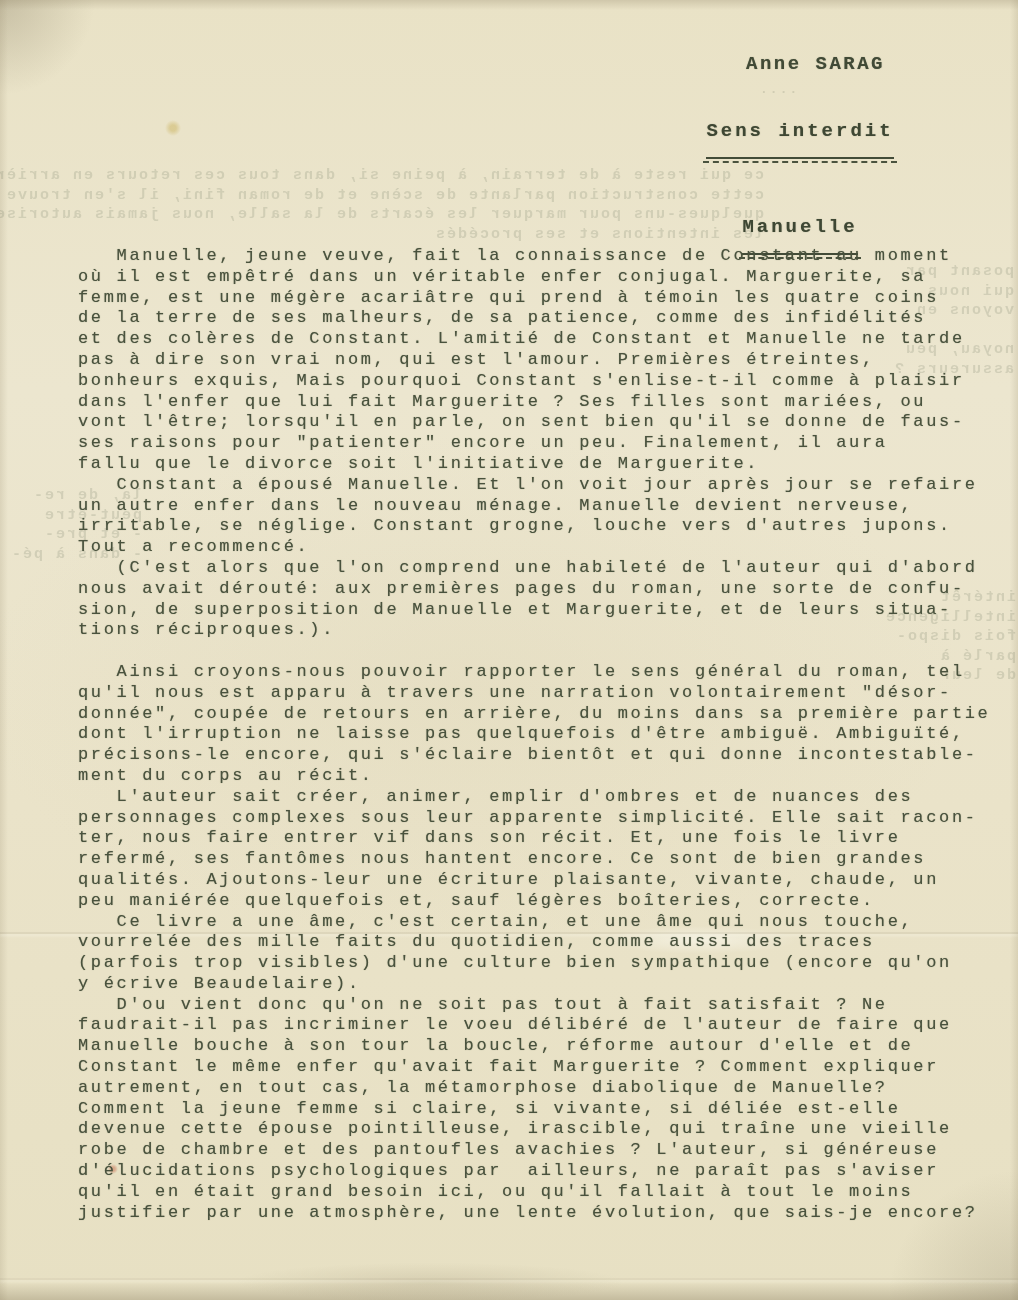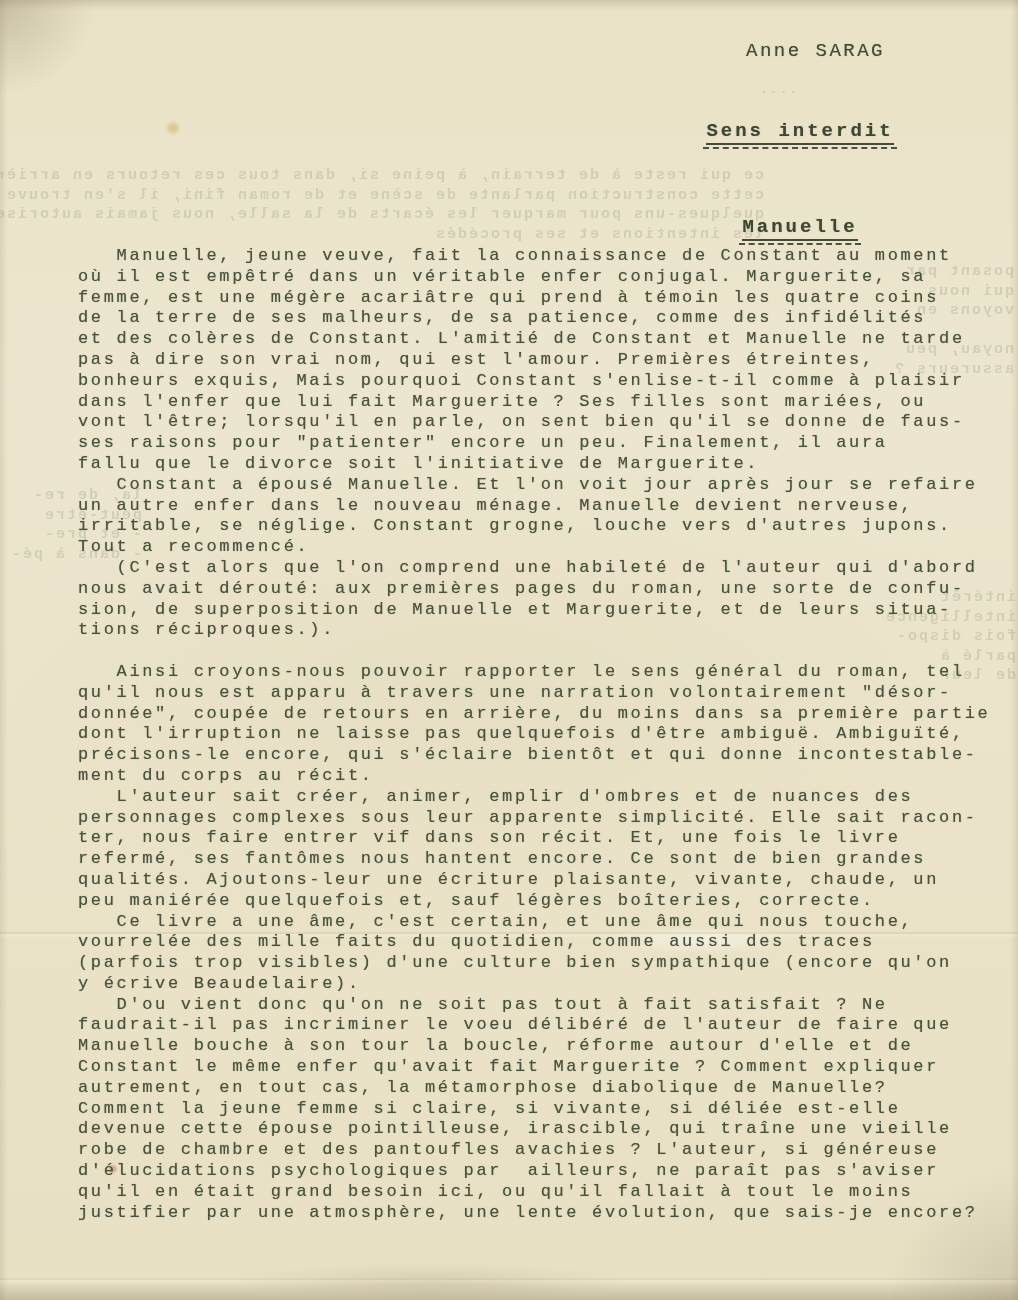--- a/index.html
+++ b/index.html
@@ -27,34 +27,34 @@
     position:absolute;
     white-space:pre;
     font-weight:normal;
     font-size:17px;
     line-height:20.8px;
     letter-spacing:2.65px;
     color:#49523d;
     text-shadow:0 0 1px rgba(73,82,61,0.55);
   }
   .author{
-    position:absolute;left:746px;top:40px;
-    font-size:19px;font-weight:normal;letter-spacing:2.5px;
+    position:absolute;left:746px;top:53px;
+    font-size:19px;font-weight:bold;letter-spacing:2.5px;
     color:#414a36;text-shadow:0 0 1px rgba(65,74,54,0.5);
   }
   .title-block{position:absolute;left:600px;width:400px;text-align:center;}
   .t-main{top:120px;}
   .t-ou{top:151px;}
   .t-man{top:216px;}
   .title-text{
     font-size:19px;font-weight:bold;letter-spacing:3px;
     color:#3e4733;text-shadow:0 0 1px rgba(62,71,51,0.5);
   }
   .u-dash{display:inline-block;border-bottom:2px dashed #4a533e;padding:0 3px 2px 3px;}
-  .u-solid{display:inline-block;border-bottom:2.5px solid #434c38;padding-bottom:1px;}
+  .u-solid{display:inline-block;border-bottom:2.5px solid #434c38;padding-bottom:15px;}
   .bleed{
     position:absolute;
     white-space:pre;
     transform:scaleX(-1);
     font-weight:bold;
     font-size:15px;
     line-height:19.5px;
     letter-spacing:2px;
     color:rgba(95,105,82,0.18);
   }

